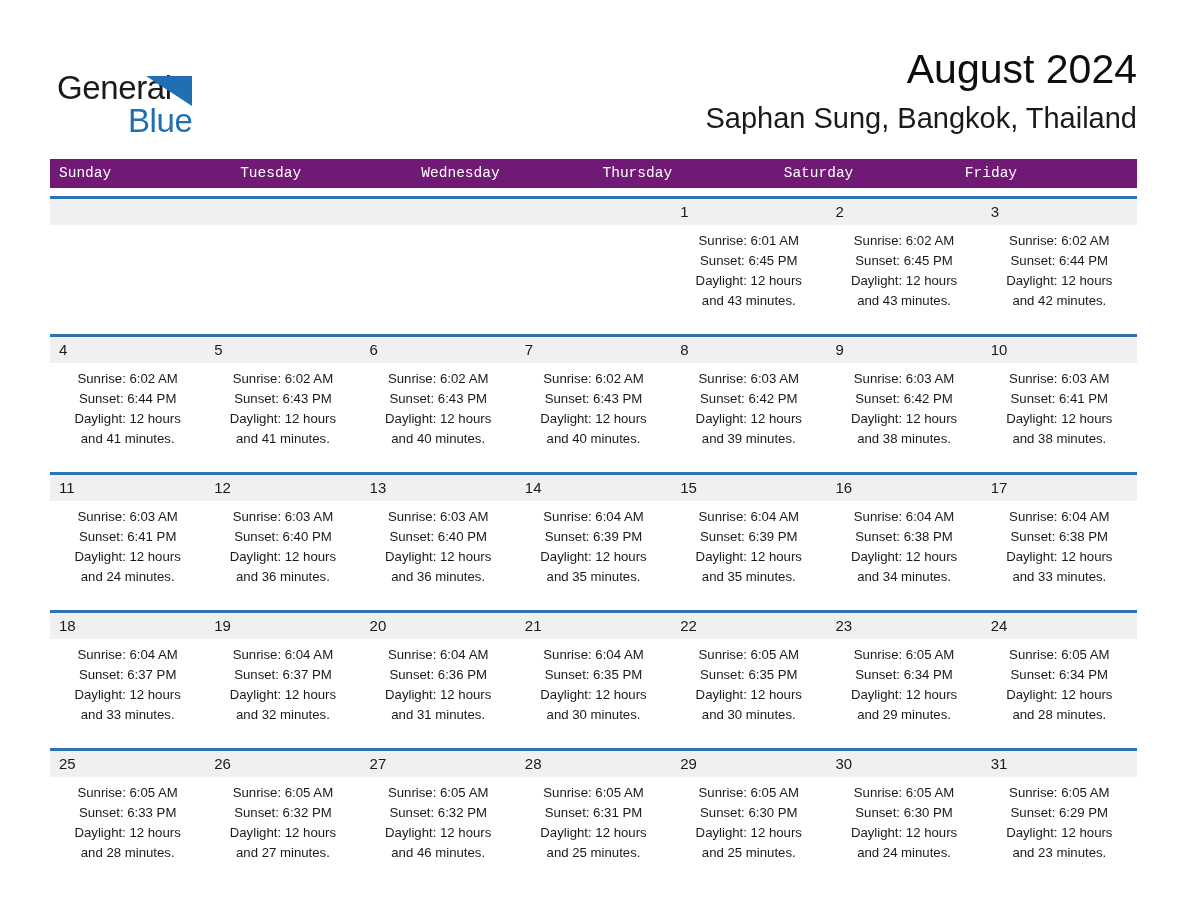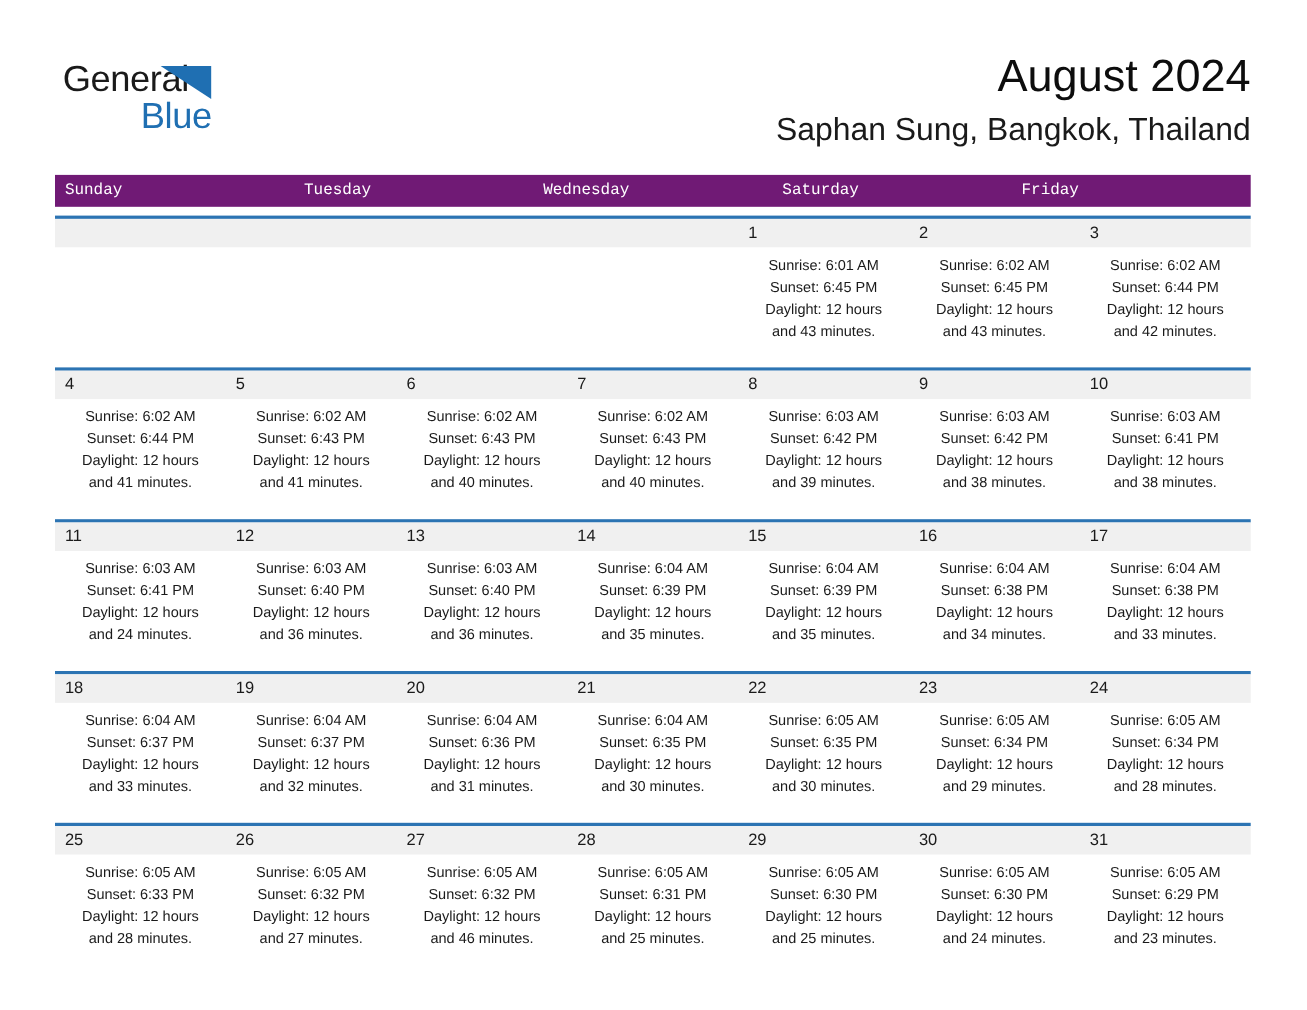--- a/index.html
+++ b/index.html
@@ -25,21 +25,21 @@
   .header {
     position: absolute;
     left: 0;
     top: 0;
     width: 1188px;
     height: 155px;
   }
   .logo {
     position: absolute;
     left: 57px;
-    top: 52px;
+    top: 68px;
     width: 200px;
     height: 70px;
   }
   .logo-general {
     position: absolute;
     left: 0;
     top: 0;
     font-size: 33px;
     letter-spacing: -0.4px;
     color: #1a1a1a;
@@ -165,20 +165,21 @@
       <div class="month-title">August 2024</div>
       <div class="location-title">Saphan Sung, Bangkok, Thailand</div>
     </div>
   </div>
 
   <div class="calendar">
     <div class="weekday-row">
       <div class="weekday-cell">Sunday</div>
       <div class="weekday-cell">Tuesday</div>
       <div class="weekday-cell">Wednesday</div>
+      <div class="weekday-cell">Thursday</div>
       <div class="weekday-cell">Saturday</div>
       <div class="weekday-cell">Friday</div>
     </div>
 
     <div class="week-row">
       <div class="date-band">
         <div class="date-number"></div>
         <div class="date-number"></div>
         <div class="date-number"></div>
         <div class="date-number"></div>

